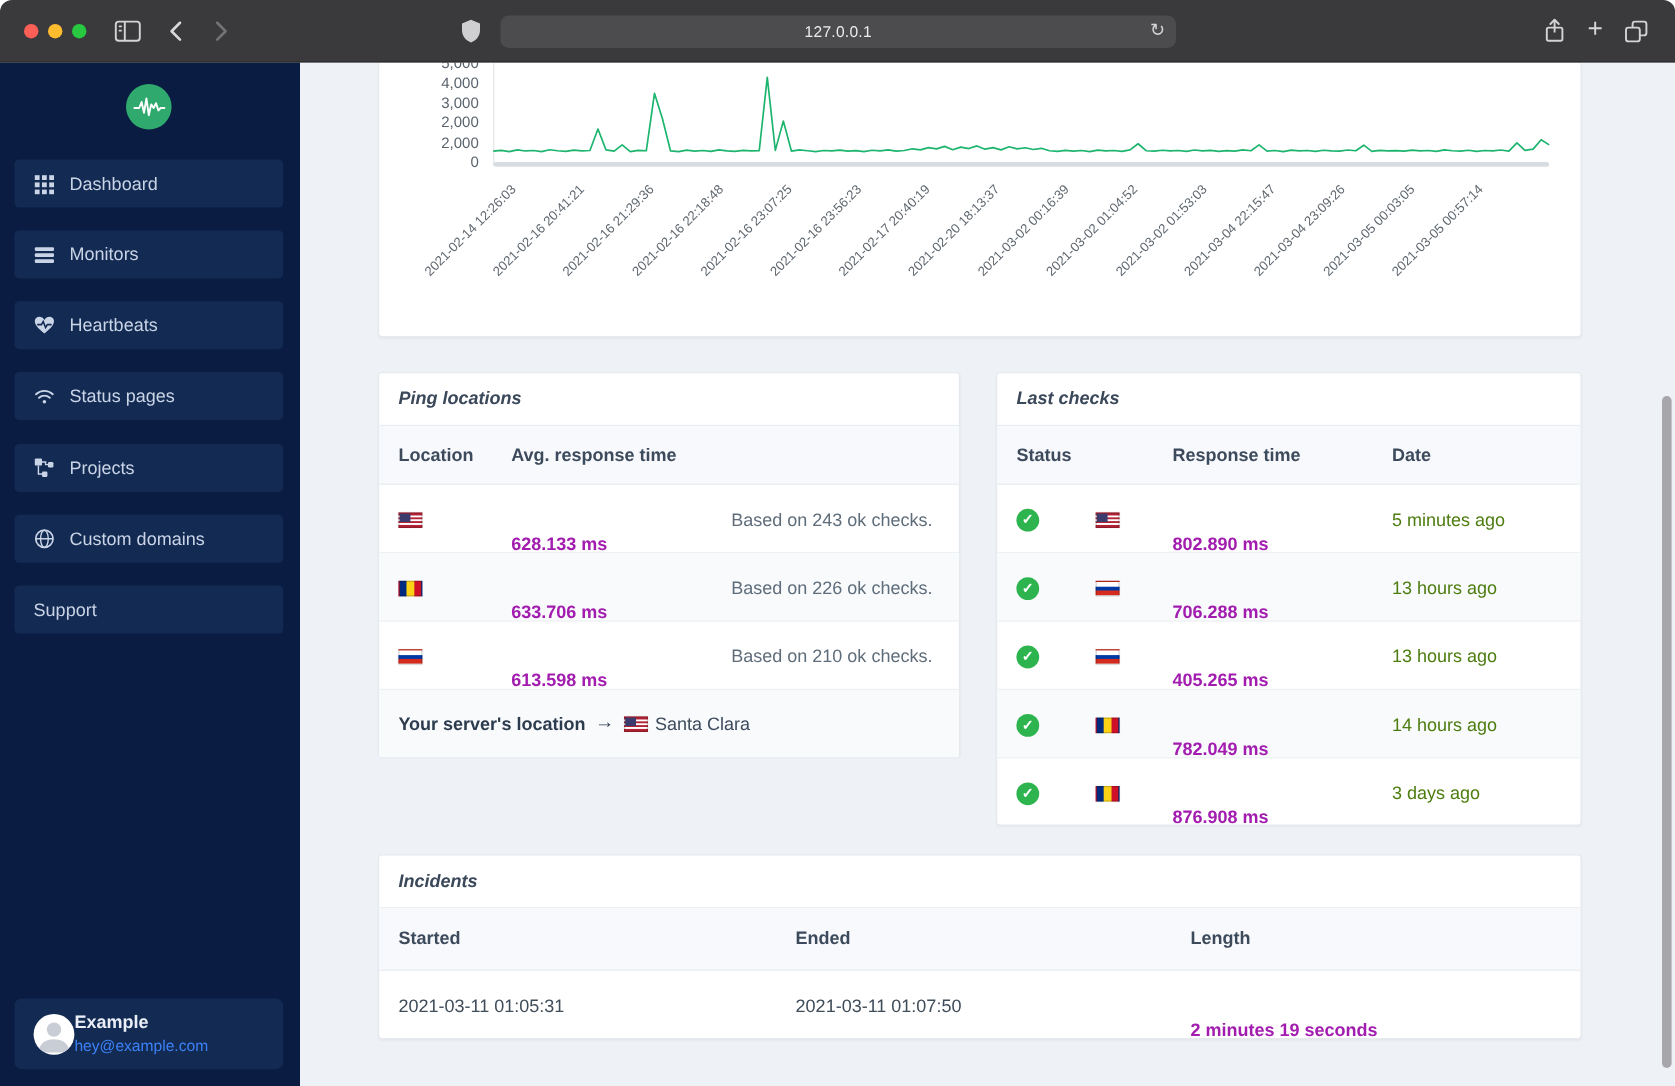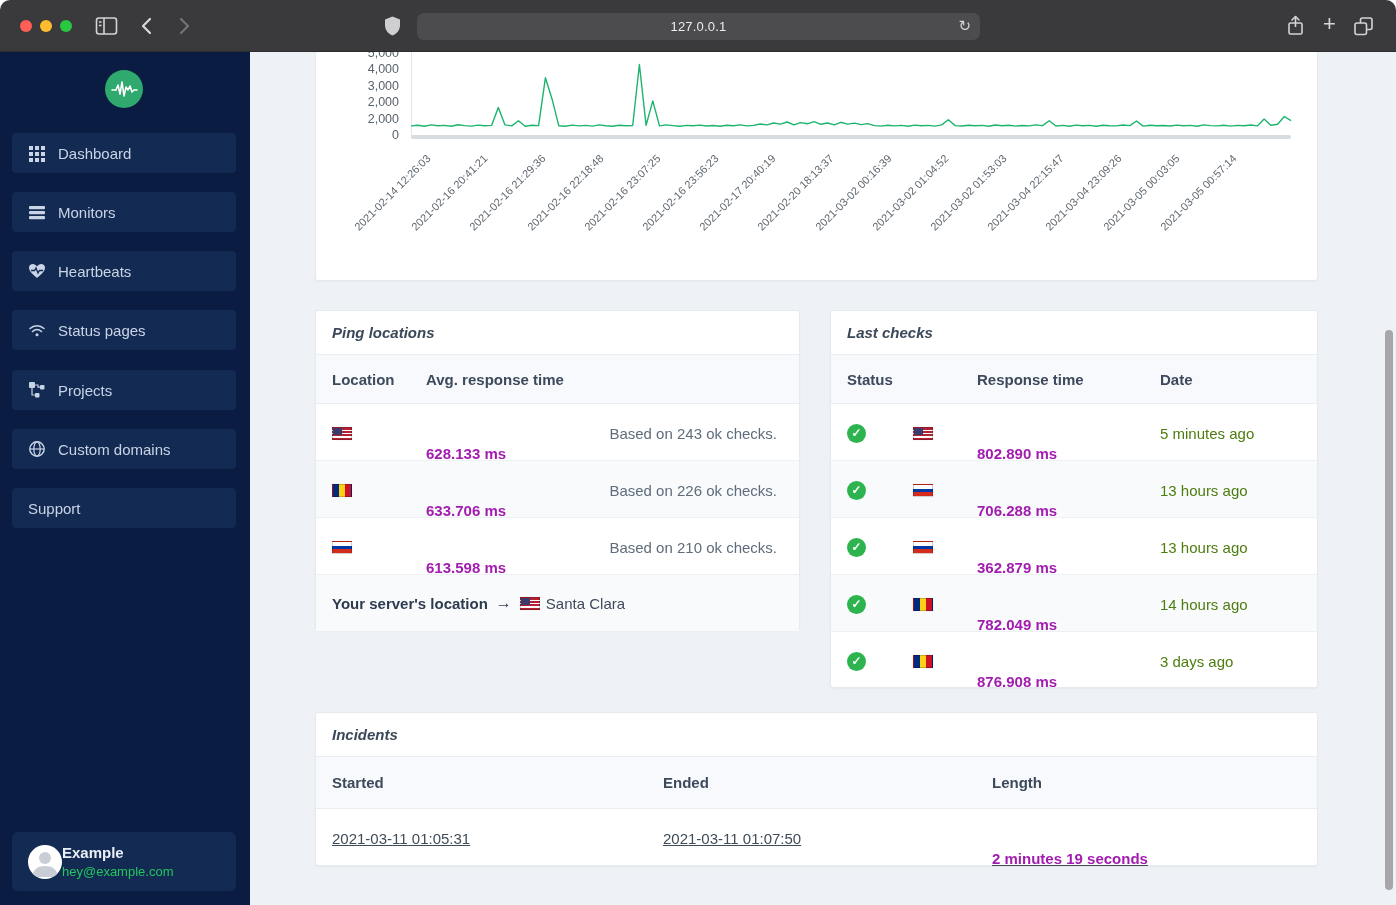--- a/index.html
+++ b/index.html
@@ -29,21 +29,21 @@
           background:#2fa96d; display:flex; align-items:center; justify-content:center; }
   .nav-item { position:absolute; left:12px; width:224px; height:40px; background:#132a52; border-radius:4px;
               display:flex; align-items:center; padding-left:16px; cursor:pointer; }
   .nav-item .ni-icon { width:18px; height:18px; margin-right:12px; display:inline-flex; }
   .nav-item .ni-label { color:#c9d4e6; font-size:15px; }
   .userbox { position:absolute; left:12px; top:780px; width:224px; height:59px; background:#132a52;
              border-radius:6px; display:flex; align-items:center; padding-left:16px; cursor:pointer; }
   .avatar { width:34px; height:34px; border-radius:50%; background:#fff; overflow:hidden; flex:0 0 34px; }
   .user-meta { }
   .user-name { color:#eaeff7; font-size:15px; font-weight:700; }
-  .user-email { color:#22c55e; font-size:13px; margin-top:3px; }
+  .user-email { color:#3b82f6; font-size:13px; margin-top:3px; }
 
   
   .main { position:absolute; left:250px; top:52px; width:1146px; height:853px; background:#eef1f5; }
   .card { position:absolute; background:#fff; border:1px solid #e6eaee; border-radius:3px;
           box-shadow:0 1px 2px rgba(20,30,50,.04); }
   .card-title-row { height:44px; display:flex; align-items:center; padding-left:16px;
                     border-bottom:1px solid #e9edf1;font-style:italic; }
   .card-title { font-size:15px; font-weight:700; color:#3a4859; }
   .thead { background:#f7f9fc; border-bottom:1px solid #e9edf1; display:grid; align-items:center;
            font-size:15px; font-weight:700; color:#3d4a5c; }
@@ -77,21 +77,21 @@
   .checks-card .thead { height:49px; grid-template-columns:130px 183px 1fr; }
   .checks-card .trow { height:57px; }
   .check { width:19px; height:19px; border-radius:50%; background:#2eb44f; color:#fff; font-size:12px;
            font-weight:700; display:inline-flex; align-items:center; justify-content:center; }
   .check::before { content:"✓"; }
 
   
   .incidents-card { left:65px; top:660px; width:1003px; height:154px; }
   .inc-grid { grid-template-columns:331px 329px 1fr; padding-left:16px; }
   .incidents-card .thead { height:52px; }
-  .incidents-card .trow { height:57px; border-bottom:none; color:#3f4c59;text-decoration:underline; }
+  .incidents-card .trow { height:57px; border-bottom:none; color:#3f4c59; }
 
   
   .flag { display:inline-block; width:20px; height:13px; border:0.5px solid rgba(0,0,0,.18);
           box-shadow:0 0 1px rgba(0,0,0,.1); }
   [data-flag="us"] { background:
       linear-gradient(#3c3b6e,#3c3b6e) top left / 9px 7px no-repeat,
       repeating-linear-gradient(to bottom,#b22234 0 1.6px,#ffffff 1.6px 3.2px); }
   [data-flag="ro"] { background:linear-gradient(to right,#002b7f 0 33.3%,#fcd116 33.3% 66.6%,#ce1126 66.6%); }
   [data-flag="ru"] { background:linear-gradient(to bottom,#ffffff 0 33.3%,#0039a6 33.3% 66.6%,#d52b1e 66.6%); }
 
@@ -343,21 +343,21 @@
       </div>
       <div class="trow checks-grid alt">
         <span><span class="check"></span></span>
         <span class="flag" data-flag="ru"></span>
         <span class="val">706.288 ms</span>
         <span class="datecell">13 hours ago</span>
       </div>
       <div class="trow checks-grid">
         <span><span class="check"></span></span>
         <span class="flag" data-flag="ru"></span>
-        <span class="val">362.879 ms</span>
+        <span class="val">405.265 ms</span>
         <span class="datecell">13 hours ago</span>
       </div>
       <div class="trow checks-grid alt">
         <span><span class="check"></span></span>
         <span class="flag" data-flag="ro"></span>
         <span class="val">782.049 ms</span>
         <span class="datecell">14 hours ago</span>
       </div>
       <div class="trow checks-grid" style="border-bottom:none;">
         <span><span class="check"></span></span>

